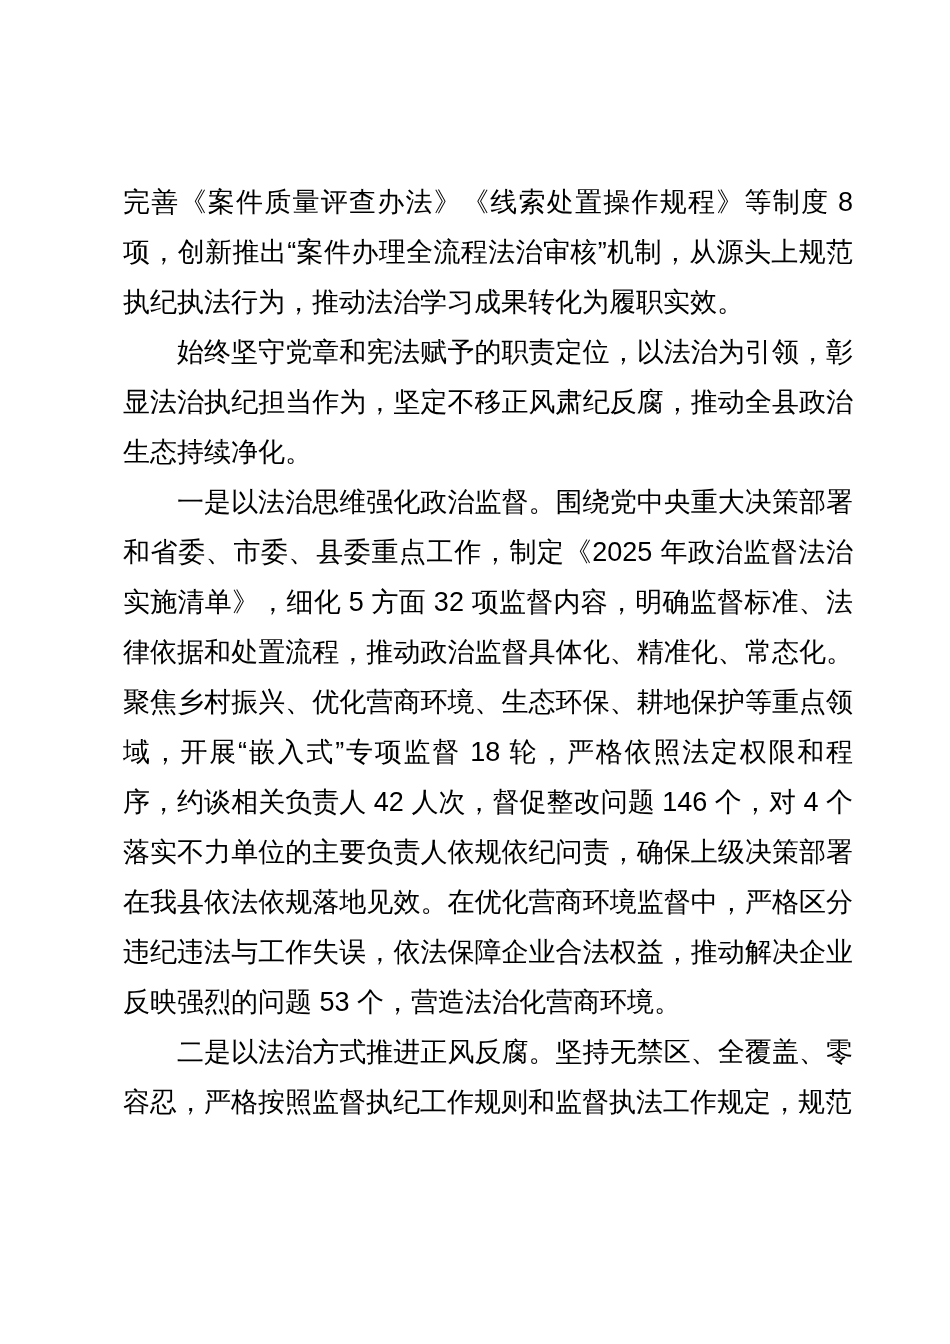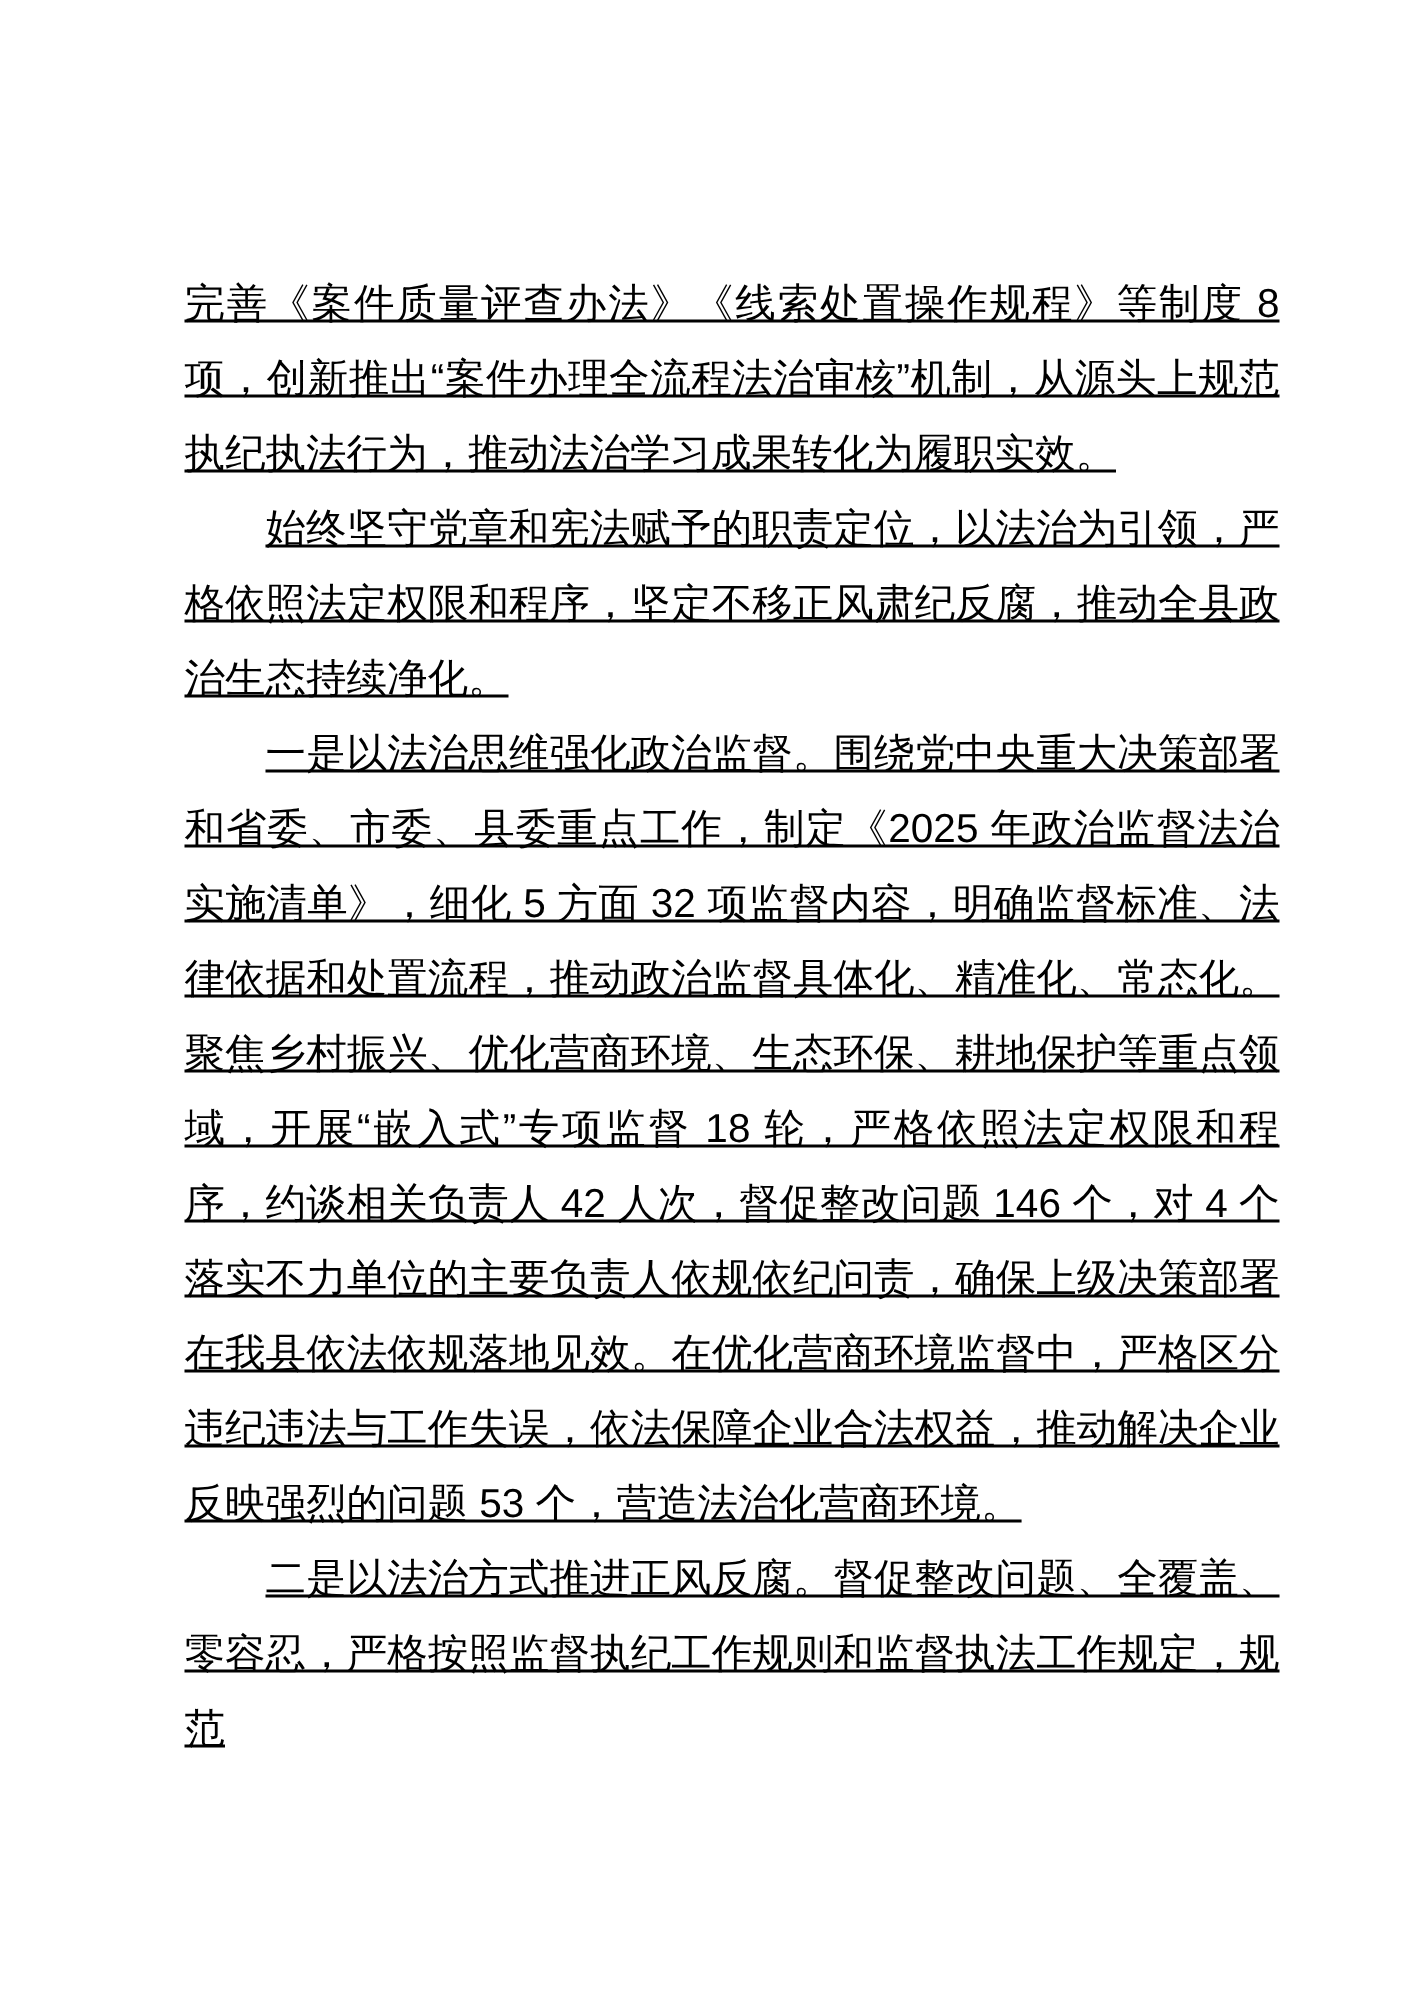--- a/index.html
+++ b/index.html
@@ -27,32 +27,31 @@
     font-size: 27px;
     line-height: 50px;
     color: #000000;
     text-align: justify;
     text-justify: inter-ideograph;
     letter-spacing: 0;
   }
   .doc-content p {
     margin: 0;
     padding: 0;
-    text-decoration: underline;
   }
   p.indent {
     text-indent: 2em;
   }
   p.heading {
     font-weight: 700;
   }
 </style>
 </head>
 <body>
 
 <div class="doc-page">
   <div class="doc-content">
     <p>完善《案件质量评查办法》《线索处置操作规程》等制度 8 项，创新推出“案件办理全流程法治审核”机制，从源头上规范执纪执法行为，推动法治学习成果转化为履职实效。</p>
-    <p class="indent">始终坚守党章和宪法赋予的职责定位，以法治为引领，严格依照法定权限和程序，坚定不移正风肃纪反腐，推动全县政治生态持续净化。</p>
+    <p class="indent">始终坚守党章和宪法赋予的职责定位，以法治为引领，彰显法治执纪担当作为，坚定不移正风肃纪反腐，推动全县政治生态持续净化。</p>
     <p class="indent">一是以法治思维强化政治监督。围绕党中央重大决策部署和省委、市委、县委重点工作，制定《2025 年政治监督法治实施清单》，细化 5 方面 32 项监督内容，明确监督标准、法律依据和处置流程，推动政治监督具体化、精准化、常态化。聚焦乡村振兴、优化营商环境、生态环保、耕地保护等重点领域，开展“嵌入式”专项监督 18 轮，严格依照法定权限和程序，约谈相关负责人 42 人次，督促整改问题 146 个，对 4 个落实不力单位的主要负责人依规依纪问责，确保上级决策部署在我县依法依规落地见效。在优化营商环境监督中，严格区分违纪违法与工作失误，依法保障企业合法权益，推动解决企业反映强烈的问题 53 个，营造法治化营商环境。</p>
-    <p class="indent">二是以法治方式推进正风反腐。督促整改问题、全覆盖、零容忍，严格按照监督执纪工作规则和监督执法工作规定，规范</p>
+    <p class="indent">二是以法治方式推进正风反腐。坚持无禁区、全覆盖、零容忍，严格按照监督执纪工作规则和监督执法工作规定，规范</p>
   </div>
 </div>
 
 </body></html>

